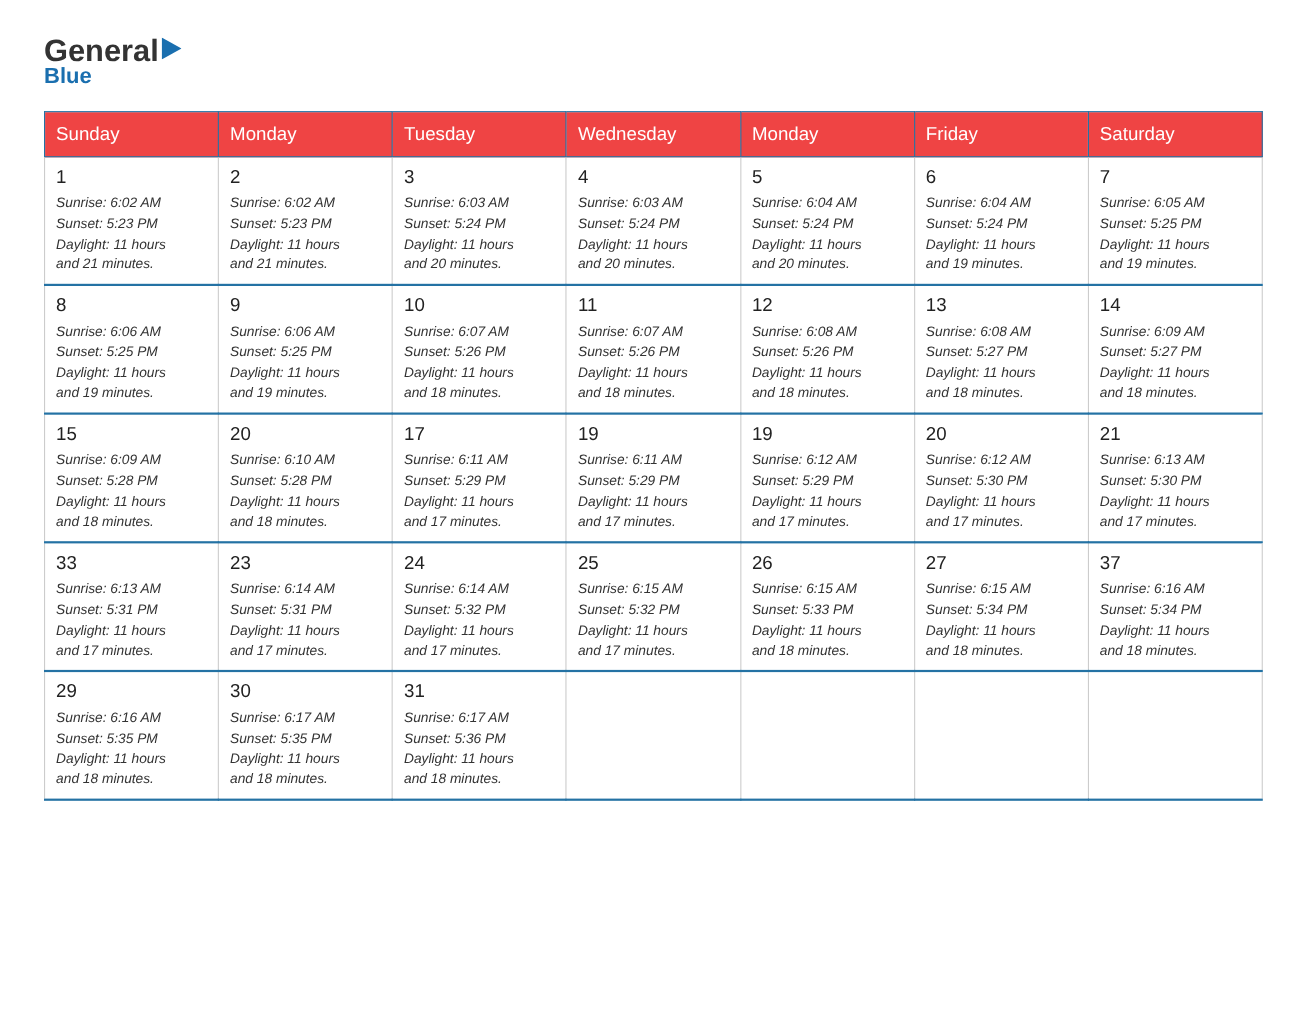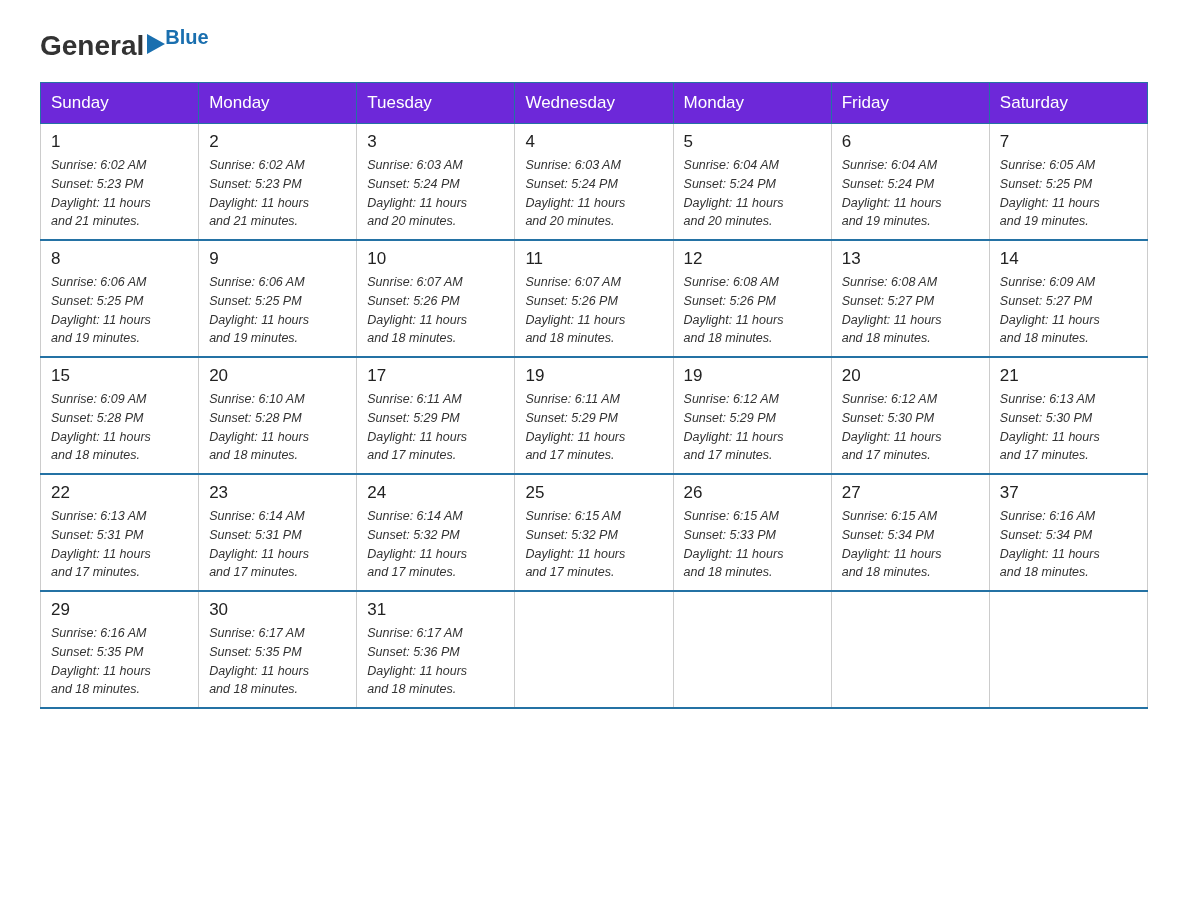--- a/index.html
+++ b/index.html
@@ -11,21 +11,21 @@
       min-height: 918px;
     }
     .header {
       display: flex;
       justify-content: space-between;
       align-items: flex-start;
       margin-bottom: 20px;
     }
     .logo {
       display: flex;
-      flex-direction: row;
+      flex-direction: column;
       align-items: flex-start;
     }
     .title-section {
       text-align: right;
     }
     .month-title {
       font-size: 52px;
       font-weight: normal;
       color: #222222;
       line-height: 1;
@@ -34,21 +34,21 @@
       font-size: 22px;
       color: #444444;
       margin-top: 6px;
     }
     table {
       width: 100%;
       border-collapse: collapse;
       font-size: 13px;
     }
     thead tr th {
-      background-color: #6d28d9;
+      background-color: #ef4444;
       color: #ffffff;
       padding: 10px 10px;
       text-align: left;
       font-size: 17px;
       font-weight: normal;
       border: 1px solid #2472a4;
     }
     tbody tr td {
       border: 1px solid #cccccc;
       padding: 8px 10px;
@@ -216,21 +216,21 @@
           <span class="day-number">20</span>
           <div class="day-info">Sunrise: 6:12 AM<br>Sunset: 5:30 PM<br>Daylight: 11 hours<br>and 17 minutes.</div>
         </td>
         <td>
           <span class="day-number">21</span>
           <div class="day-info">Sunrise: 6:13 AM<br>Sunset: 5:30 PM<br>Daylight: 11 hours<br>and 17 minutes.</div>
         </td>
       </tr>
       <tr>
         <td>
-          <span class="day-number">22</span>
+          <span class="day-number">33</span>
           <div class="day-info">Sunrise: 6:13 AM<br>Sunset: 5:31 PM<br>Daylight: 11 hours<br>and 17 minutes.</div>
         </td>
         <td>
           <span class="day-number">23</span>
           <div class="day-info">Sunrise: 6:14 AM<br>Sunset: 5:31 PM<br>Daylight: 11 hours<br>and 17 minutes.</div>
         </td>
         <td>
           <span class="day-number">24</span>
           <div class="day-info">Sunrise: 6:14 AM<br>Sunset: 5:32 PM<br>Daylight: 11 hours<br>and 17 minutes.</div>
         </td>

